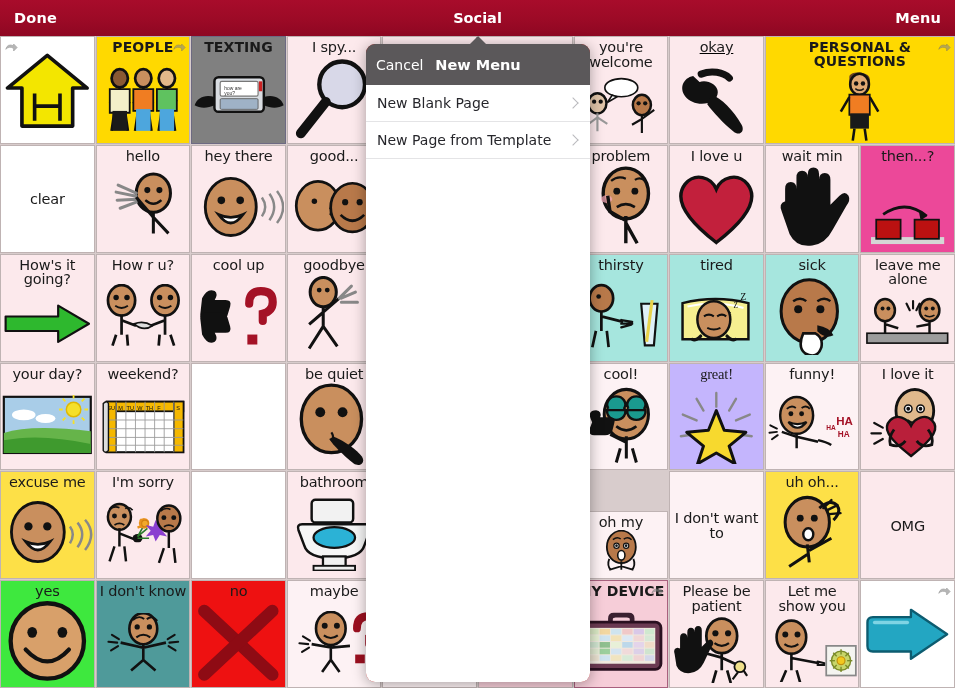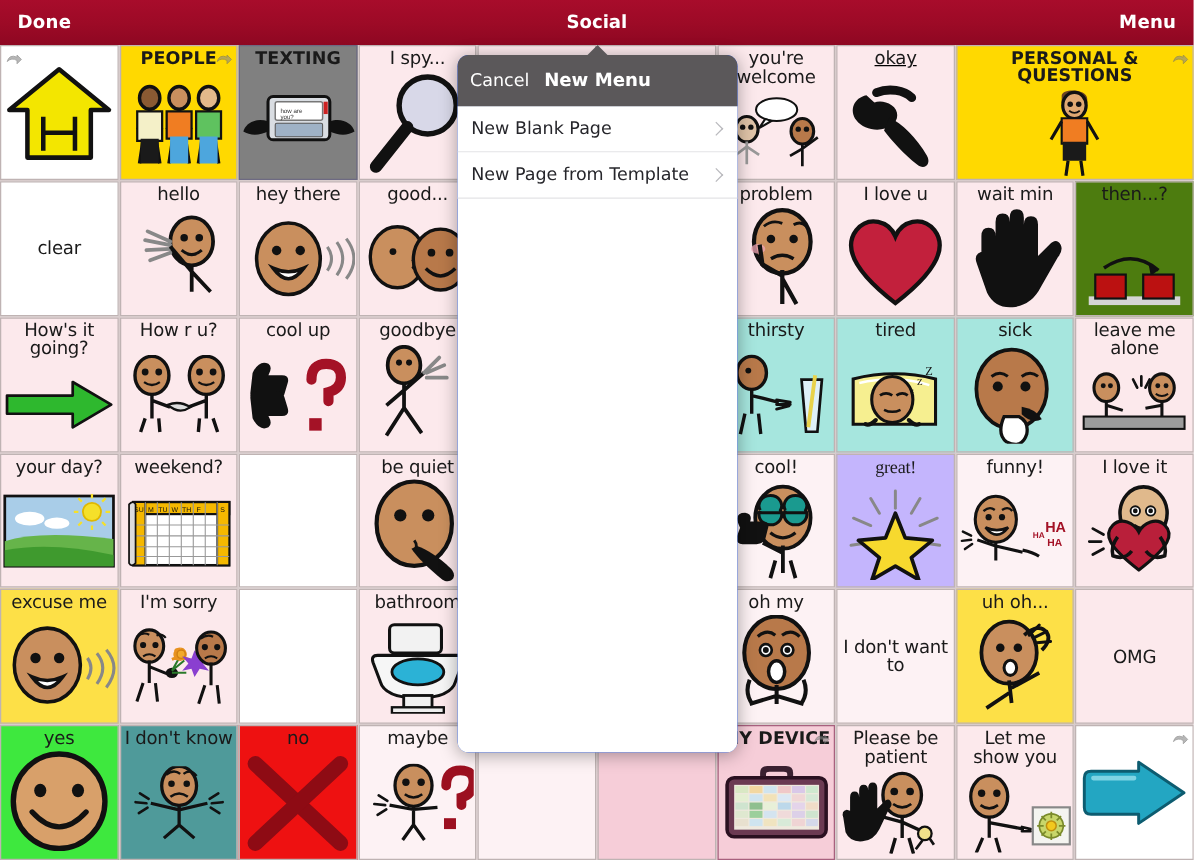--- a/index.html
+++ b/index.html
@@ -60,22 +60,22 @@
 
   
   .linkicon {
     position: absolute; top: 2px; right: 3px; width: 14px; height: 11px;
     opacity: .62;
   }
   .linkicon.left { left: 3px; right: auto; }
 
   
   .popover {
-    position: absolute; left: 366px; top: 44px; width: 224px; height: 558px;
-    background: #1d4ed8;
+    position: absolute; left: 366px; top: 44px; width: 224px; height: 638px;
+    background: #b91c1c;
     border-radius: 9px;
     box-shadow: 0 2px 14px rgba(0,0,0,.34);
     overflow: hidden; z-index: 40;
   }
   .pop-arrow {
     position: absolute; left: 469px; top: 36px; width: 0; height: 0;
     border-left: 9px solid transparent; border-right: 9px solid transparent;
     border-bottom: 9px solid #5b585a; z-index: 41;
   }
   .pop-head {
@@ -284,21 +284,21 @@
         </div>
       </div>
       <div class="cell" style="background: rgb(252, 233, 236);">
         <div class="lbl">wait min</div>
         <div class="art">
           <svg viewBox="0 0 80 76">
             <path d="M16 34 L16 22 q0-6 5-6 t5 6 L26 30 L26 12 q0-6 5-6 t5 6 L36 30 L36 9 q0-6 5-6 t5 6 L46 30 L46 14 q0-6 5-6 t5 6 L56 36 L64 28 q5-5 8 0 q2 4-2 9 L58 58 q-6 12 -18 14 q-14 2 -20 -10 L13 42 q-3-7 3-9 Z" fill="#111"></path>
           </svg>
         </div>
       </div>
-      <div class="cell" style="background: #4d7c0f; gap: 33px;">
+      <div class="cell" style="background: #ec4899; gap: 33px;">
         <div class="lbl">then...?</div>
         <div class="art">
           <svg viewBox="0 0 100 62">
     <path d="M22 20 q26 -18 50 2" stroke="#111" stroke-width="3.2" fill="none"></path>
             <path d="M72 22 l-9 -5 l2 10Z" fill="#111"></path>
     <rect x="8" y="46" width="84" height="8" fill="#d5d5d5"></rect>
     <rect x="14" y="26" width="28" height="22" fill="#b11" stroke="#111" stroke-width="2"></rect>
     <rect x="58" y="26" width="28" height="22" fill="#b11" stroke="#111" stroke-width="2"></rect>
   </svg>
         </div>
@@ -588,21 +588,21 @@
     <rect x="24" y="4" width="44" height="24" rx="4" fill="#f2f2f2" stroke="#111" stroke-width="2.6"></rect>
     <path d="M14 30 L82 30 q6 0 4 6 L80 52 q-4 14 -32 14 q-28 0 -32 -14 L10 36 q-2 -6 4 -6Z" fill="#f6f6f6" stroke="#111" stroke-width="2.6"></path>
     <ellipse cx="48" cy="44" rx="22" ry="11" fill="#2bb2d6" stroke="#111" stroke-width="2.4"></ellipse>
     <rect x="36" y="64" width="24" height="12" fill="#f0f0f0" stroke="#111" stroke-width="2.4"></rect>
     <rect x="26" y="74" width="44" height="5" fill="#eee" stroke="#111" stroke-width="2"></rect>
   </svg>
         </div>
       </div>
       <div class="cell" style="background: rgb(252, 233, 236);"></div>
       <div class="cell" style="background: rgb(253, 242, 244);"></div>
-      <div class="cell" style="background: rgb(253, 242, 244);">
+      <div class="cell" style="background: rgb(253, 242, 244); margin-top: 40px;">
         <div class="lbl">oh my</div>
         <div class="art">
           <svg viewBox="0 0 84 78">
     <ellipse cx="42" cy="28" rx="24" ry="26.880000000000003" fill="#b8794a" stroke="#111" stroke-width="3"></ellipse>
     <path d="M28 16 q7 -6 13 -1 M46 15 q7 -5 13 1" stroke="#111" stroke-width="2.4" fill="none"></path>
     <circle cx="34" cy="26" r="4.4" fill="#fff" stroke="#111" stroke-width="2"></circle>
             <circle cx="50" cy="26" r="4.4" fill="#fff" stroke="#111" stroke-width="2"></circle>
     <circle cx="34" cy="26" r="2.2" fill="#111"></circle>
             <circle cx="50" cy="26" r="2.2" fill="#111"></circle>
     <ellipse cx="42" cy="42" rx="6" ry="8" fill="#fff" stroke="#111" stroke-width="2.6"></ellipse>

